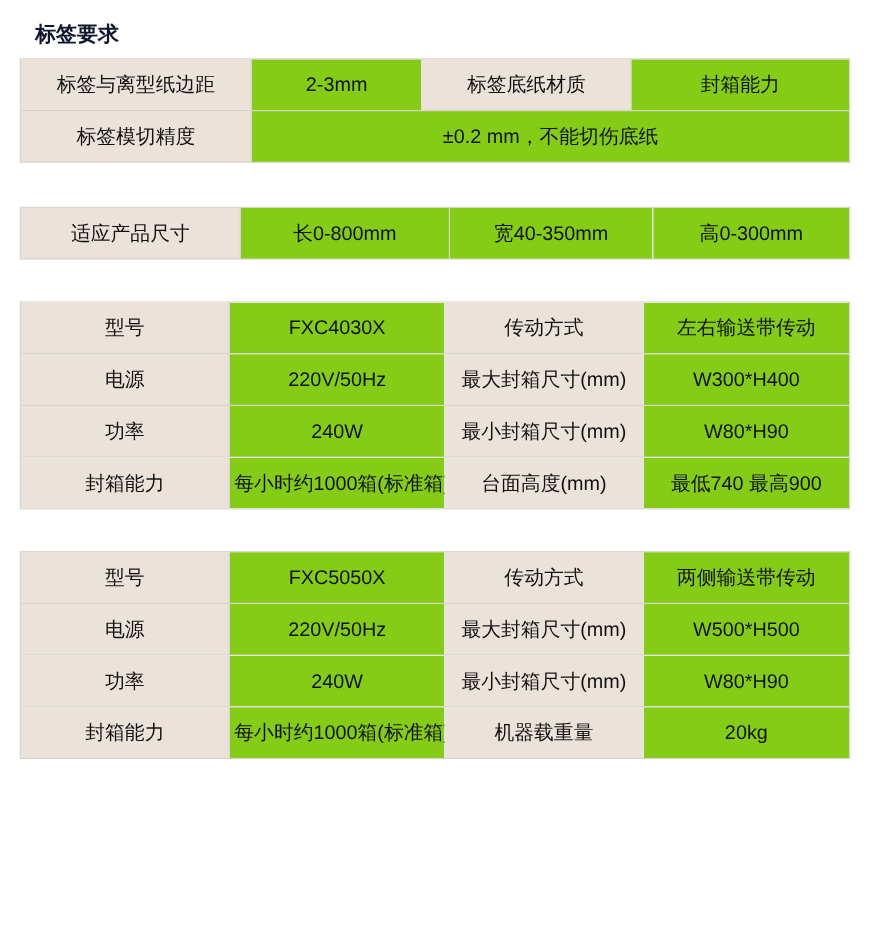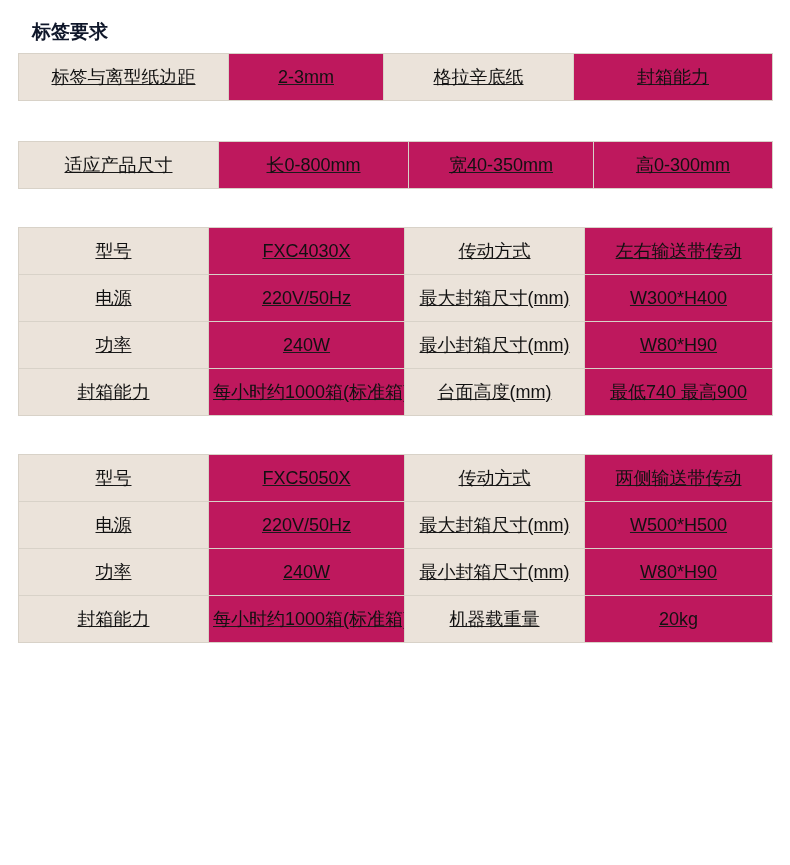--- a/index.html
+++ b/index.html
@@ -40,51 +40,55 @@
     vertical-align: middle;
     padding: 2px 4px;
     color: #111;
     white-space: nowrap;
     overflow: hidden;
   }
   td.hdr {
     background: #ebe3da;
   }
   td.val {
-    background: #be185d;
+    background: #84cc16;
   }
   td.small {
     font-size: 16px;
   }
   .gap-1 { height: 40px; }
   .gap-2 { height: 38px; }
   .gap-3 { height: 38px; }
-  .block { margin-bottom: 0; text-decoration: underline; }
+  .block { margin-bottom: 0; }
 </style>
 </head>
 <body>
 
 <div class="page">
 
   <h1 class="section-title">标签要求</h1>
 
   <div class="block">
     <table class="tbl">
       <colgroup>
           <col style="width: 210px;">
           <col style="width: 155px;">
           <col style="width: 190px;">
           <col style="width: 199px;">
         </colgroup>
       <tbody>
           <tr>
             <td class="hdr">标签与离型纸边距</td>
             <td class="val">2-3mm</td>
-            <td class="hdr">格拉辛底纸</td>
+            <td class="hdr">标签底纸材质</td>
             <td class="val">封箱能力</td>
+          </tr>
+          <tr>
+            <td class="hdr">标签模切精度</td>
+            <td class="val" colspan="3">±0.2 mm，不能切伤底纸</td>
           </tr>
         </tbody>
     </table>
   </div>
 
   <div class="gap-1"></div>
 
   <div class="block">
     <table class="tbl">
       <colgroup>

